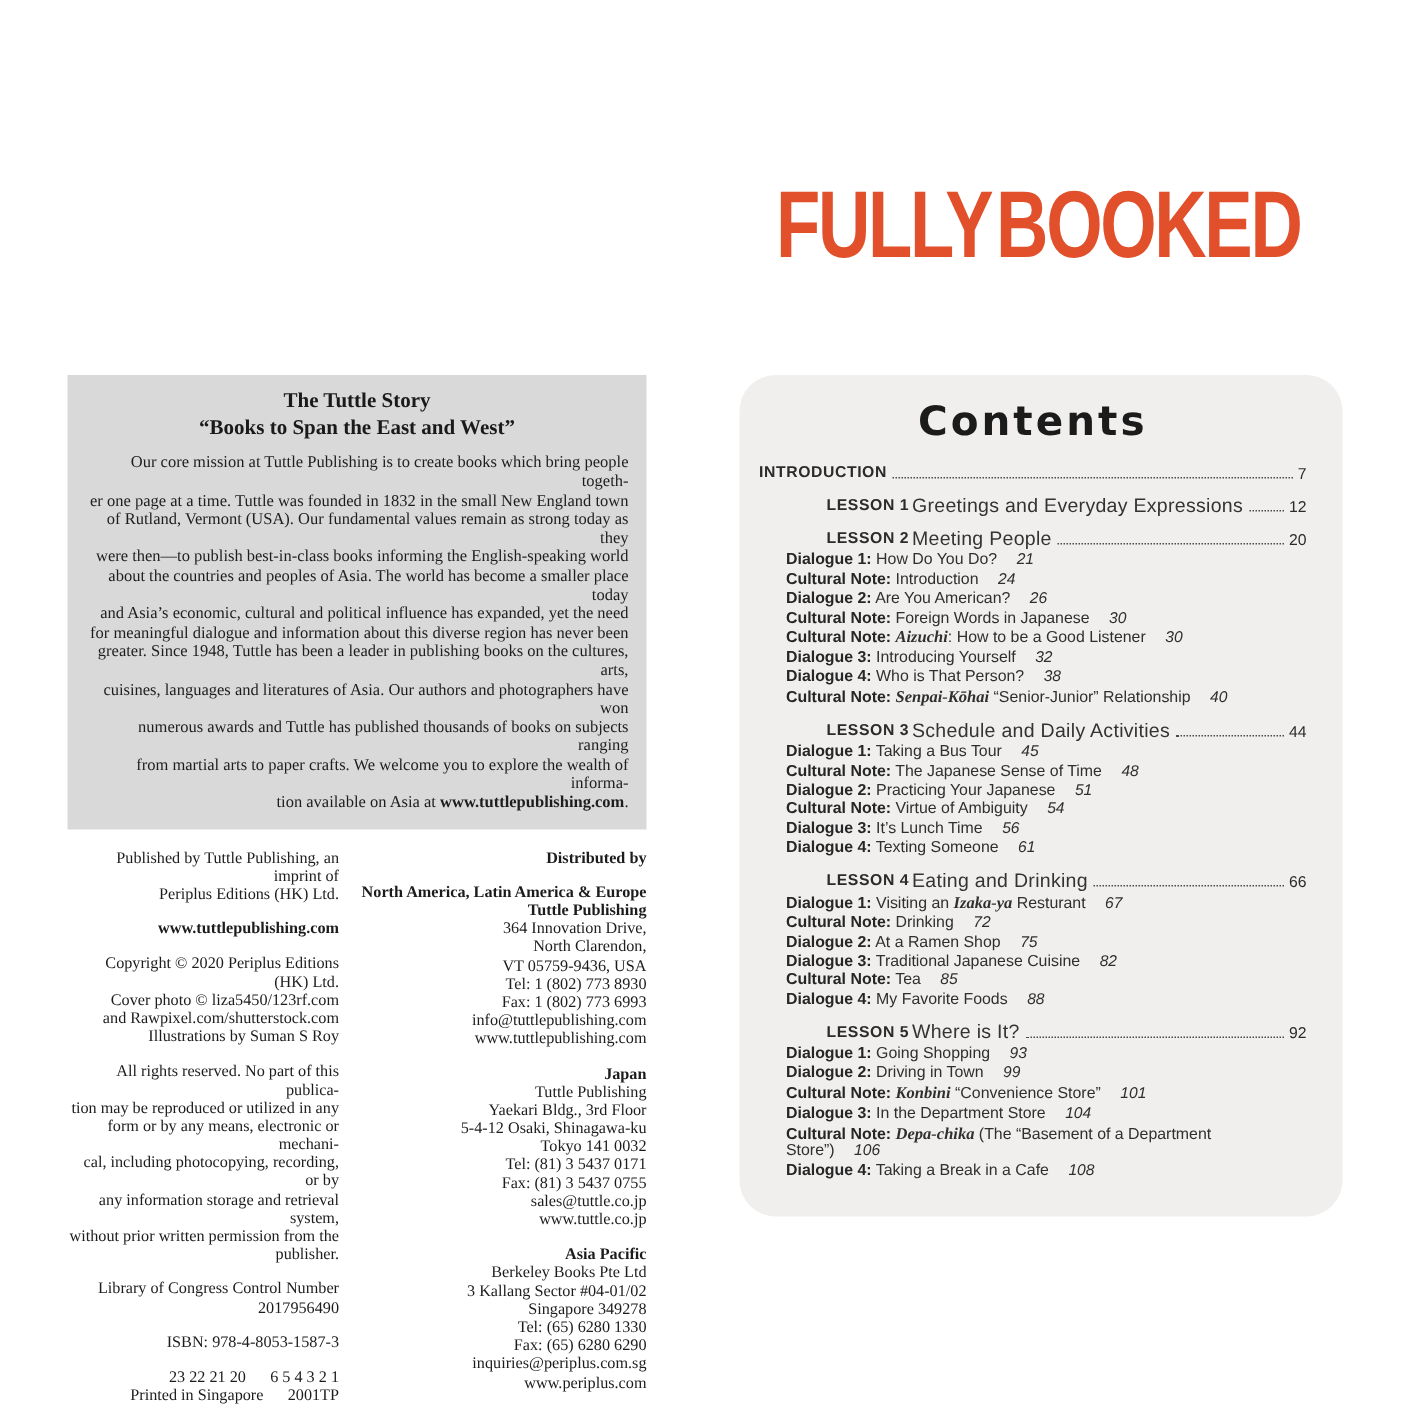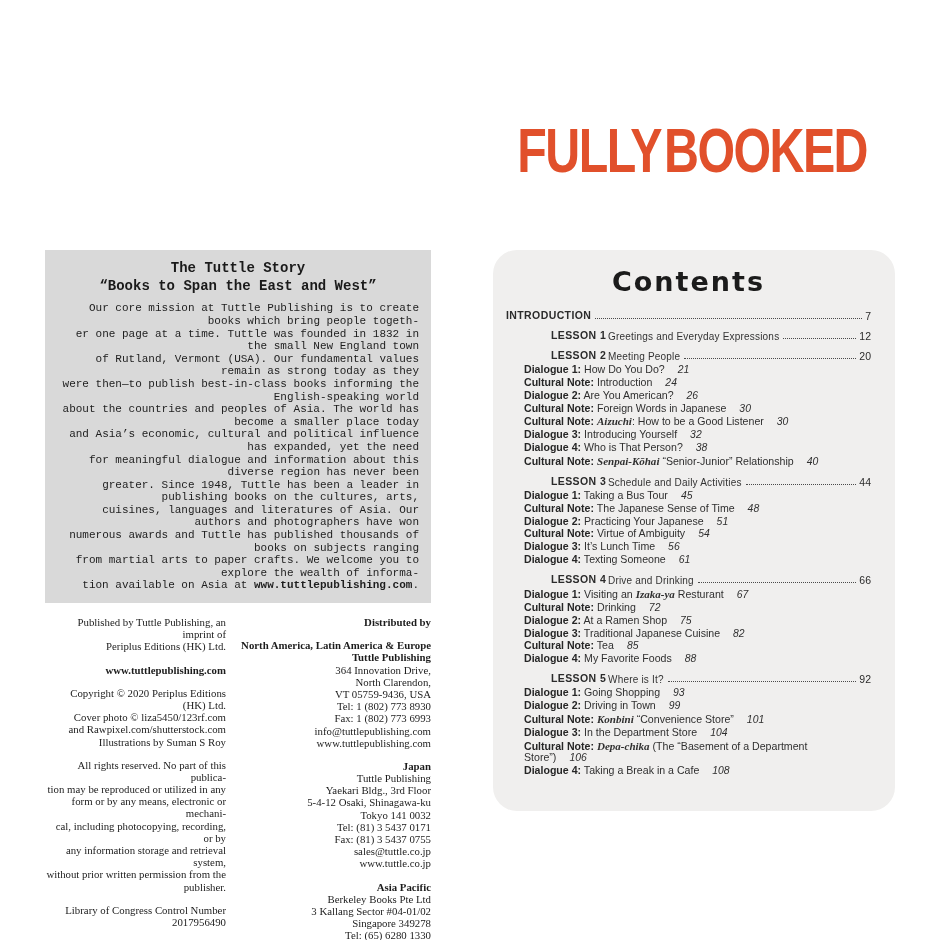--- a/index.html
+++ b/index.html
@@ -21,21 +21,21 @@
     letter-spacing:-2px;word-spacing:-10px;
     transform:scale(0.78,1.02);transform-origin:center center;white-space:nowrap;
   }
 
   
   .left-page{position:absolute;left:45px;top:250px;width:386px;}
   .tuttle-box{
     background:var(--story-box-bg,#d9d9d9);
     box-sizing:border-box;width:100%;
     padding:9px 12px 11px 12px;
-    font-family:Liberation Mono, monospace;color:#1d1d1d;
+    font-family:Liberation Serif, serif;color:#1d1d1d;
   }
   .box-title,.box-subtitle{
     text-align:center;font-weight:700;font-size:14px;line-height:1.3;color:#1a1a1a;
   }
   .box-body{
     margin:7px 0 0 0;font-size:11px;line-height:1.145;white-space:pre-line;
     color:#1d1d1d;
     text-align:right;
   }
   .box-body b{font-weight:700;}
@@ -59,21 +59,21 @@
     letter-spacing:2px;text-align:center;margin:0 0 12px 0;color:#1b1b1b;
   }
   .toc-group{margin-bottom:7px;}
   .toc-main{display:flex;align-items:flex-end;}
   .toc-label{
     font-weight:700;font-size:10.5px;letter-spacing:0.4px;color:#2b2b2b;
     white-space:nowrap;padding-bottom:1px;
   }
   .toc-label.lesson{flex:0 0 57px;padding-left:45px;}
   .toc-title{
-    font-size:10px;font-weight:400;letter-spacing:0.2px;color:#333;
+    font-size:13px;font-weight:400;letter-spacing:0.2px;color:#333;
     white-space:nowrap;
   }
   .leader{
     flex:1;min-width:14px;border-bottom:1.6px dotted #4a4a4a;
     margin:0 3px 3px 4px;height:0;align-self:flex-end;
   }
   .toc-page{font-size:10.5px;color:#2b2b2b;white-space:nowrap;}
   .toc-subs{margin:2px 0 0 18px;}
   .toc-sub{line-height:1.12;margin-bottom:1px;font-size:10.6px;color:#2f2f2f;}
   .sub-text{display:inline;margin-top:28px;}
@@ -209,21 +209,21 @@
             <div class="toc-sub"><div class="sub-text"><b>Cultural Note:</b> The Japanese Sense of Time</div><div class="sub-page">48</div></div>
             <div class="toc-sub"><div class="sub-text"><b>Dialogue 2:</b> Practicing Your Japanese</div><div class="sub-page">51</div></div>
             <div class="toc-sub"><div class="sub-text"><b>Cultural Note:</b> Virtue of Ambiguity</div><div class="sub-page">54</div></div>
             <div class="toc-sub"><div class="sub-text"><b>Dialogue 3:</b> It’s Lunch Time</div><div class="sub-page">56</div></div>
             <div class="toc-sub"><div class="sub-text"><b>Dialogue 4:</b> Texting Someone</div><div class="sub-page">61</div></div>
           </div>
         </div>
         <div class="toc-group">
           <div class="toc-main">
             <div class="toc-label lesson">LESSON 4</div>
-            <div class="toc-title">Drive and Drinking</div>
+            <div class="toc-title">Eating and Drinking</div>
             <div class="leader"></div>
             <div class="toc-page">66</div>
           </div>
           <div class="toc-subs">
             <div class="toc-sub"><div class="sub-text"><b>Dialogue 1:</b> Visiting an <i class="term">Izaka-ya</i> Resturant</div><div class="sub-page">67</div></div>
             <div class="toc-sub"><div class="sub-text"><b>Cultural Note:</b> Drinking</div><div class="sub-page">72</div></div>
             <div class="toc-sub"><div class="sub-text"><b>Dialogue 2:</b> At a Ramen Shop</div><div class="sub-page">75</div></div>
             <div class="toc-sub"><div class="sub-text"><b>Dialogue 3:</b> Traditional Japanese Cuisine</div><div class="sub-page">82</div></div>
             <div class="toc-sub"><div class="sub-text"><b>Cultural Note:</b> Tea</div><div class="sub-page">85</div></div>
             <div class="toc-sub"><div class="sub-text"><b>Dialogue 4:</b> My Favorite Foods</div><div class="sub-page">88</div></div>

